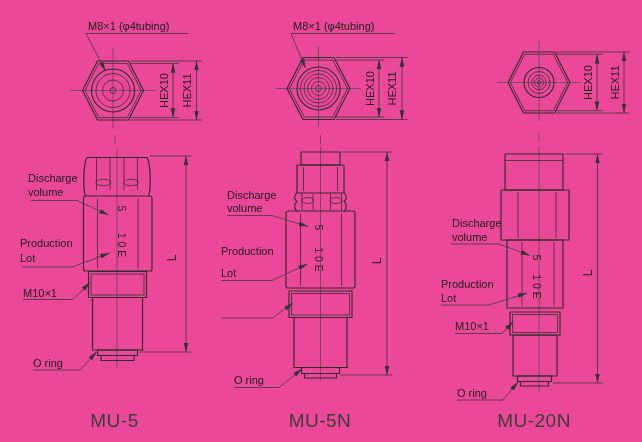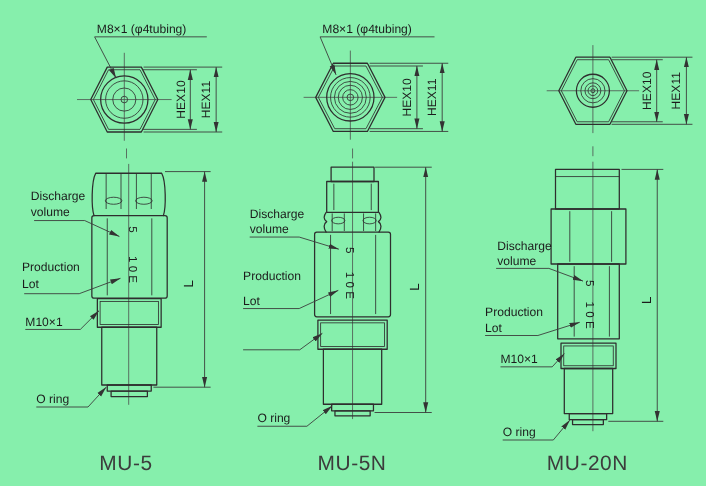--- a/index.html
+++ b/index.html
@@ -1,16 +1,16 @@
 <!DOCTYPE html>
 <html><head>
 <meta charset="utf-8">
 <style>
   html,body{margin:0;padding:0;background:#ffffff;}
-  .canvas{position:relative;width:642px;height:442px;background:#86efac;overflow:hidden;}
+  .canvas{position:relative;width:642px;height:442px;background:#ec4899;overflow:hidden;}
   svg{position:absolute;left:0;top:0;}
   .outline{fill:none;stroke:#2e2e2e;stroke-width:1.15;stroke-linejoin:round;stroke-linecap:round;}
   .thin{fill:none;stroke:#2e2e2e;stroke-width:0.75;}
   .dim{fill:none;stroke:#3a3a3a;stroke-width:0.8;}
   .center{fill:none;stroke:#4a4a4a;stroke-width:0.7;}
   text{fill:#1c1c1c;font-family:"Liberation Sans","DejaVu Sans",sans-serif;}
   .lbl{font-size:11px;}
   .vdim{font-size:11px;}
   .ldim{font-size:12px;}
   .mark{font-size:10.5px;}

